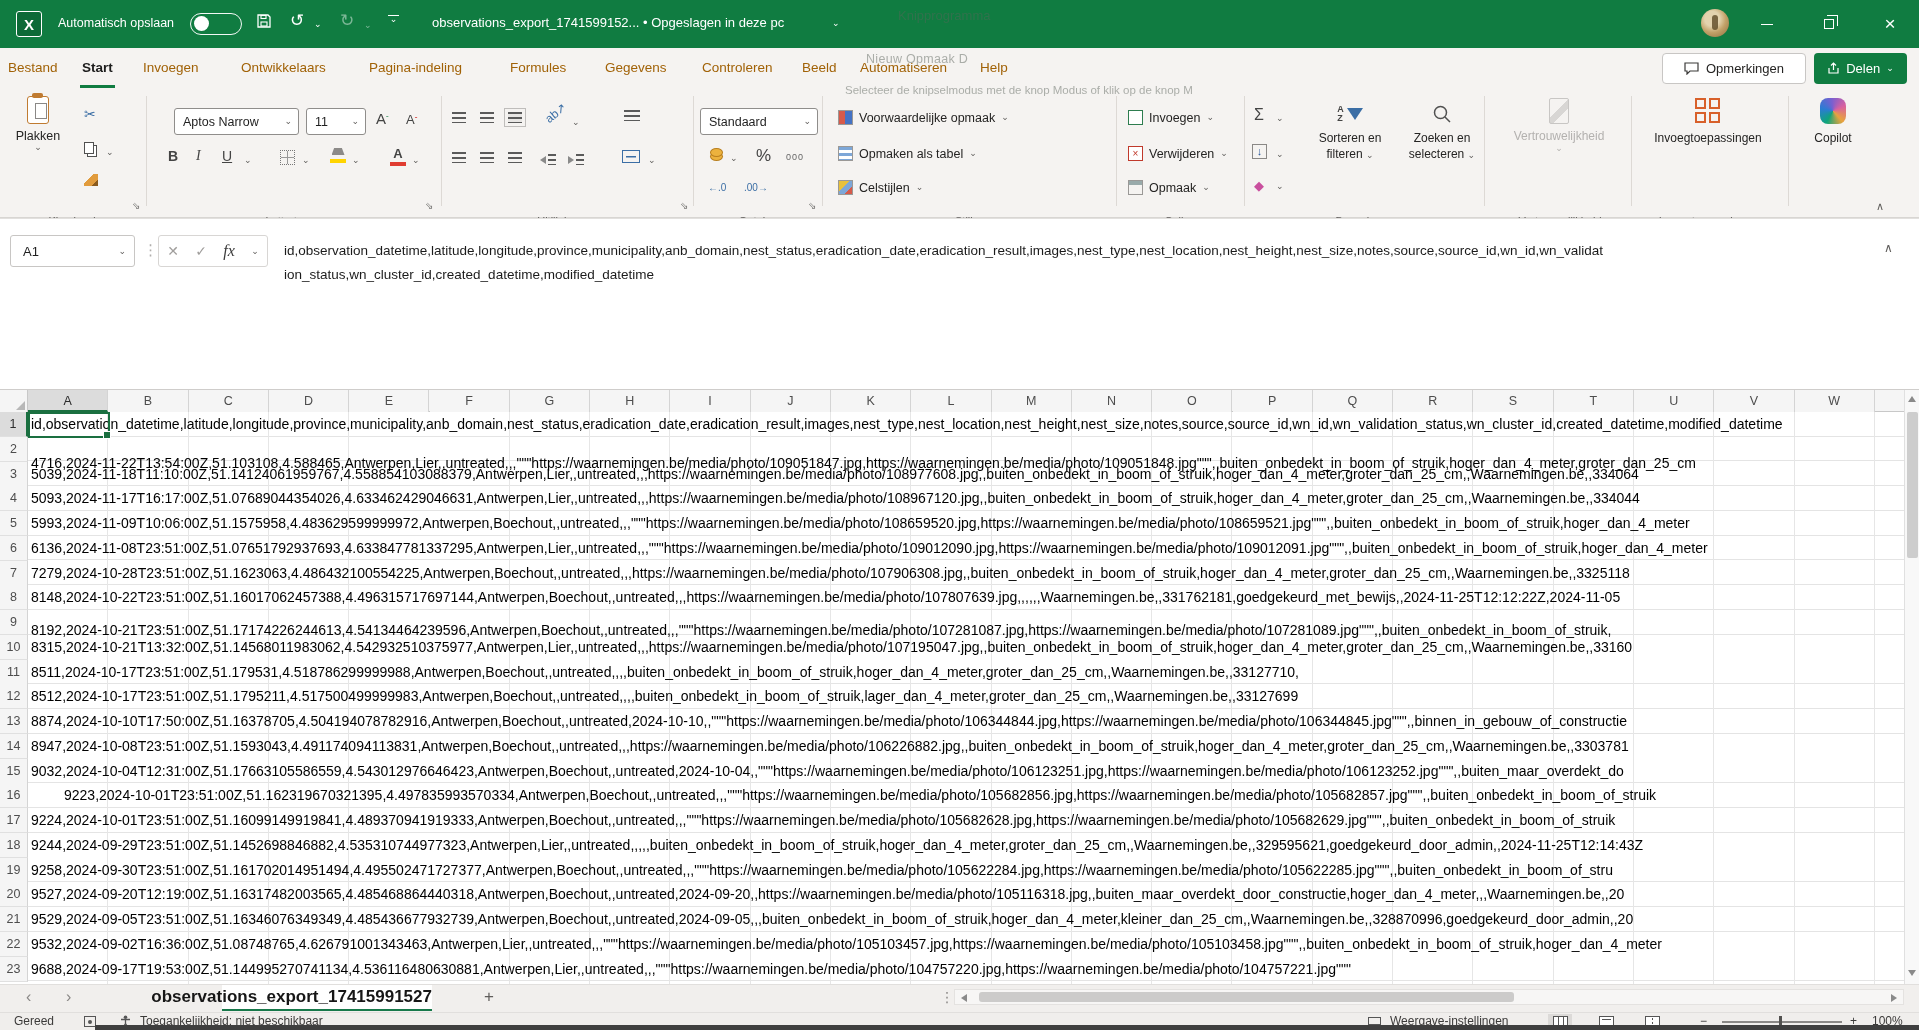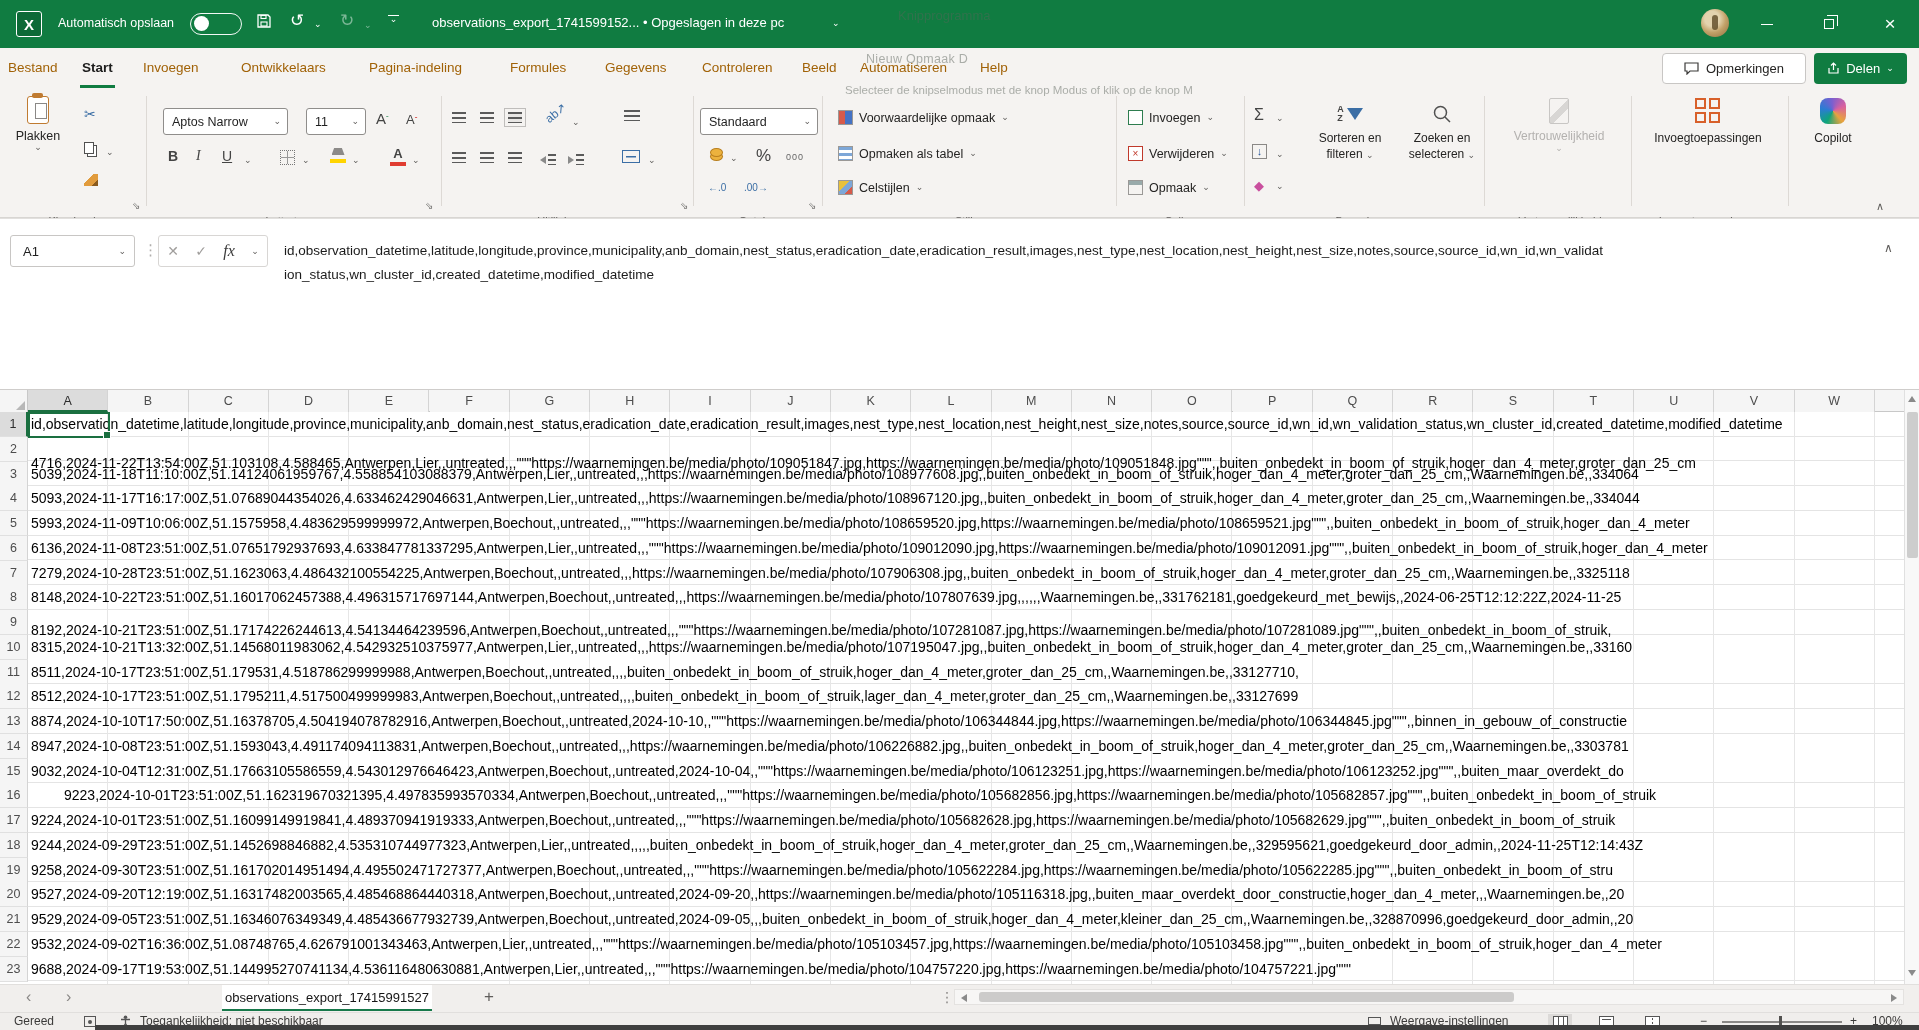--- a/index.html
+++ b/index.html
@@ -106,22 +106,22 @@
   #vscroll{left:1904px;top:0;width:15px;height:594px;background:#f8f8f8;border-left:1px solid #e0e0e0}
   #vthumb{left:2px;top:22px;width:11px;height:146px;background:#cdcdcd;border-radius:2px}
   .tri-up{width:0;height:0;border-left:4px solid transparent;border-right:4px solid transparent;border-bottom:6px solid #8a8a8a}
   .tri-down{width:0;height:0;border-left:4px solid transparent;border-right:4px solid transparent;border-top:6px solid #8a8a8a}
   .tri-left{width:0;height:0;border-top:4px solid transparent;border-bottom:4px solid transparent;border-right:6px solid #8a8a8a}
   .tri-right{width:0;height:0;border-top:4px solid transparent;border-bottom:4px solid transparent;border-left:6px solid #8a8a8a}
 
   
   #sheetbar{left:0;top:984px;width:1919px;height:28px;background:#f1efed;border-top:1px solid #e1dfdd}
   .navarrow{position:absolute;top:3px;font-size:16px;color:#8a8886}
-  #sheet-tab{left:222px;top:0;width:210px;height:26px;background:#fff;display:flex;align-items:center;justify-content:center;
-    font-size:13px;font-weight:normal;color:#161616;border-bottom:2.5px solid #17784a}
+  #sheet-tab{left:222px;top:0;width:210px;height:26px;background:#fff;display:flex;align-items:center;justify-content:flex-end;
+    font-size:17px;font-weight:bold;color:#161616;border-bottom:2.5px solid #17784a}
   #add-sheet{left:484px;top:2px;font-size:17px;color:#5f5d5b}
   #tab-dots{left:940px;top:4px;color:#8a8886;font-size:14px}
   #hscroll{left:954px;top:4px;width:950px;height:16px;background:#f7f6f5;border:1px solid #e4e2e0;display:flex;align-items:center}
   #hthumb{position:absolute;left:24px;top:2px;width:535px;height:10px;background:#cccbca;border-radius:3px}
   #hleft{position:absolute;left:6px;top:4px}
   #hright{position:absolute;right:6px;top:4px}
 
   
   #statusbar{left:0;top:1012px;width:1919px;height:18px;background:#f0eeec;border-top:1px solid #e1dfdd;font-size:12px;color:#3b3a39}
   .sb{position:absolute;top:1px;line-height:15px}
@@ -223,21 +223,21 @@
     <div style="width:10px;height:12px;border:1.2px solid #505050;background:#fff;box-shadow:3px 3px 0 -1px #fff,3px 3px 0 0 #505050"></div>
   </div>
   <span class="chev abs" style="left:106px;top:58px">⌄</span>
   <div class="sicon" style="left:84px;top:84px">
     <div style="width:14px;height:12px;background:linear-gradient(135deg,transparent 35%,#e19b3c 35% 75%,#8a5a1e 75%)"></div>
   </div>
   <span class="glabel" style="left:12px">Klembord</span>
   <span class="launcher" style="left:132px">⇘</span>
   <div class="gsep" style="left:146px"></div>
 
-  <div class="combo" style="left:163px;top:18px;width:125px;height:27px">
+  <div class="combo" style="left:174px;top:18px;width:125px;height:27px">
     <span>Aptos Narrow</span>
       <span class="chev">⌄</span>
   </div>
   <div class="combo" style="left:306px;top:18px;width:60px;height:27px">
     <span>11</span>
       <span class="chev">⌄</span>
   </div>
   <span class="sicon" style="left:376px;top:20px;font-size:15px">A<sup style="font-size:8px;color:#107C41">ˆ</sup></span>
   <span class="sicon" style="left:406px;top:22px;font-size:13px">A<sup style="font-size:8px;color:#c00">ˇ</sup></span>
   <span class="sicon" style="left:168px;top:58px;font-weight:bold;font-size:14px">B</span>
@@ -478,21 +478,21 @@
       <div class="rownum" style="top: 566.5px;">23</div>
     </div>
   <div id="rowtexts">
       <div class="rowtext" style="top: 22px;">id,observation_datetime,latitude,longitude,province,municipality,anb_domain,nest_status,eradication_date,eradication_result,images,nest_type,nest_location,nest_height,nest_size,notes,source,source_id,wn_id,wn_validation_status,wn_cluster_id,created_datetime,modified_datetime</div>
       <div class="rowtext" style="top: 61px;">4716,2024-11-22T13:54:00Z,51.103108,4.588465,Antwerpen,Lier,,untreated,,,"""https://waarnemingen.be/media/photo/109051847.jpg,https://waarnemingen.be/media/photo/109051848.jpg""",,buiten_onbedekt_in_boom_of_struik,hoger_dan_4_meter,groter_dan_25_cm</div>
       <div class="rowtext" style="top: 71.5px;">5039,2024-11-18T11:10:00Z,51.14124061959767,4.558854103088379,Antwerpen,Lier,,untreated,,,https://waarnemingen.be/media/photo/108977608.jpg,,buiten_onbedekt_in_boom_of_struik,hoger_dan_4_meter,groter_dan_25_cm,,Waarnemingen.be,,334064</div>
       <div class="rowtext" style="top: 96.25px;">5093,2024-11-17T16:17:00Z,51.07689044354026,4.633462429046631,Antwerpen,Lier,,untreated,,,https://waarnemingen.be/media/photo/108967120.jpg,,buiten_onbedekt_in_boom_of_struik,hoger_dan_4_meter,groter_dan_25_cm,,Waarnemingen.be,,334044</div>
       <div class="rowtext" style="top: 121px;">5993,2024-11-09T10:06:00Z,51.1575958,4.483629599999972,Antwerpen,Boechout,,untreated,,,"""https://waarnemingen.be/media/photo/108659520.jpg,https://waarnemingen.be/media/photo/108659521.jpg""",,buiten_onbedekt_in_boom_of_struik,hoger_dan_4_meter</div>
       <div class="rowtext" style="top: 145.75px;">6136,2024-11-08T23:51:00Z,51.07651792937693,4.633847781337295,Antwerpen,Lier,,untreated,,,"""https://waarnemingen.be/media/photo/109012090.jpg,https://waarnemingen.be/media/photo/109012091.jpg""",,buiten_onbedekt_in_boom_of_struik,hoger_dan_4_meter</div>
       <div class="rowtext" style="top: 170.5px;">7279,2024-10-28T23:51:00Z,51.1623063,4.486432100554225,Antwerpen,Boechout,,untreated,,,https://waarnemingen.be/media/photo/107906308.jpg,,buiten_onbedekt_in_boom_of_struik,hoger_dan_4_meter,groter_dan_25_cm,,Waarnemingen.be,,3325118</div>
-      <div class="rowtext" style="top: 195.25px;">8148,2024-10-22T23:51:00Z,51.16017062457388,4.496315717697144,Antwerpen,Boechout,,untreated,,,https://waarnemingen.be/media/photo/107807639.jpg,,,,,,Waarnemingen.be,,331762181,goedgekeurd_met_bewijs,,2024-06-25T12:12:22Z,2024-11-25</div>
+      <div class="rowtext" style="top: 195.25px;">8148,2024-10-22T23:51:00Z,51.16017062457388,4.496315717697144,Antwerpen,Boechout,,untreated,,,https://waarnemingen.be/media/photo/107807639.jpg,,,,,,Waarnemingen.be,,331762181,goedgekeurd_met_bewijs,,2024-11-25T12:12:22Z,2024-11-05</div>
       <div class="rowtext" style="top: 228px;">8192,2024-10-21T23:51:00Z,51.17174226244613,4.54134464239596,Antwerpen,Boechout,,untreated,,,"""https://waarnemingen.be/media/photo/107281087.jpg,https://waarnemingen.be/media/photo/107281089.jpg""",,buiten_onbedekt_in_boom_of_struik,</div>
       <div class="rowtext" style="top: 244.75px;">8315,2024-10-21T13:32:00Z,51.14568011983062,4.542932510375977,Antwerpen,Lier,,untreated,,,https://waarnemingen.be/media/photo/107195047.jpg,,buiten_onbedekt_in_boom_of_struik,hoger_dan_4_meter,groter_dan_25_cm,,Waarnemingen.be,,33160</div>
       <div class="rowtext" style="top: 269.5px;">8511,2024-10-17T23:51:00Z,51.179531,4.518786299999988,Antwerpen,Boechout,,untreated,,,,buiten_onbedekt_in_boom_of_struik,hoger_dan_4_meter,groter_dan_25_cm,,Waarnemingen.be,,33127710,</div>
       <div class="rowtext" style="top: 294.25px;">8512,2024-10-17T23:51:00Z,51.1795211,4.517500499999983,Antwerpen,Boechout,,untreated,,,,buiten_onbedekt_in_boom_of_struik,lager_dan_4_meter,groter_dan_25_cm,,Waarnemingen.be,,33127699</div>
       <div class="rowtext" style="top: 319px;">8874,2024-10-10T17:50:00Z,51.16378705,4.504194078782916,Antwerpen,Boechout,,untreated,2024-10-10,,"""https://waarnemingen.be/media/photo/106344844.jpg,https://waarnemingen.be/media/photo/106344845.jpg""",,binnen_in_gebouw_of_constructie</div>
       <div class="rowtext" style="top: 343.75px;">8947,2024-10-08T23:51:00Z,51.1593043,4.491174094113831,Antwerpen,Boechout,,untreated,,,https://waarnemingen.be/media/photo/106226882.jpg,,buiten_onbedekt_in_boom_of_struik,hoger_dan_4_meter,groter_dan_25_cm,,Waarnemingen.be,,3303781</div>
       <div class="rowtext" style="top: 368.5px;">9032,2024-10-04T12:31:00Z,51.17663105586559,4.543012976646423,Antwerpen,Boechout,,untreated,2024-10-04,,"""https://waarnemingen.be/media/photo/106123251.jpg,https://waarnemingen.be/media/photo/106123252.jpg""",,buiten_maar_overdekt_do</div>
       <div class="rowtext" style="top: 393px; margin-left: 33px;">9223,2024-10-01T23:51:00Z,51.162319670321395,4.497835993570334,Antwerpen,Boechout,,untreated,,,"""https://waarnemingen.be/media/photo/105682856.jpg,https://waarnemingen.be/media/photo/105682857.jpg""",,buiten_onbedekt_in_boom_of_struik</div>
       <div class="rowtext" style="top: 418px;">9224,2024-10-01T23:51:00Z,51.16099149919841,4.489370941919333,Antwerpen,Boechout,,untreated,,,"""https://waarnemingen.be/media/photo/105682628.jpg,https://waarnemingen.be/media/photo/105682629.jpg""",,buiten_onbedekt_in_boom_of_struik</div>
       <div class="rowtext" style="top: 442.75px;">9244,2024-09-29T23:51:00Z,51.1452698846882,4.535310744977323,Antwerpen,Lier,,untreated,,,,,buiten_onbedekt_in_boom_of_struik,hoger_dan_4_meter,groter_dan_25_cm,,Waarnemingen.be,,329595621,goedgekeurd_door_admin,,2024-11-25T12:14:43Z</div>

